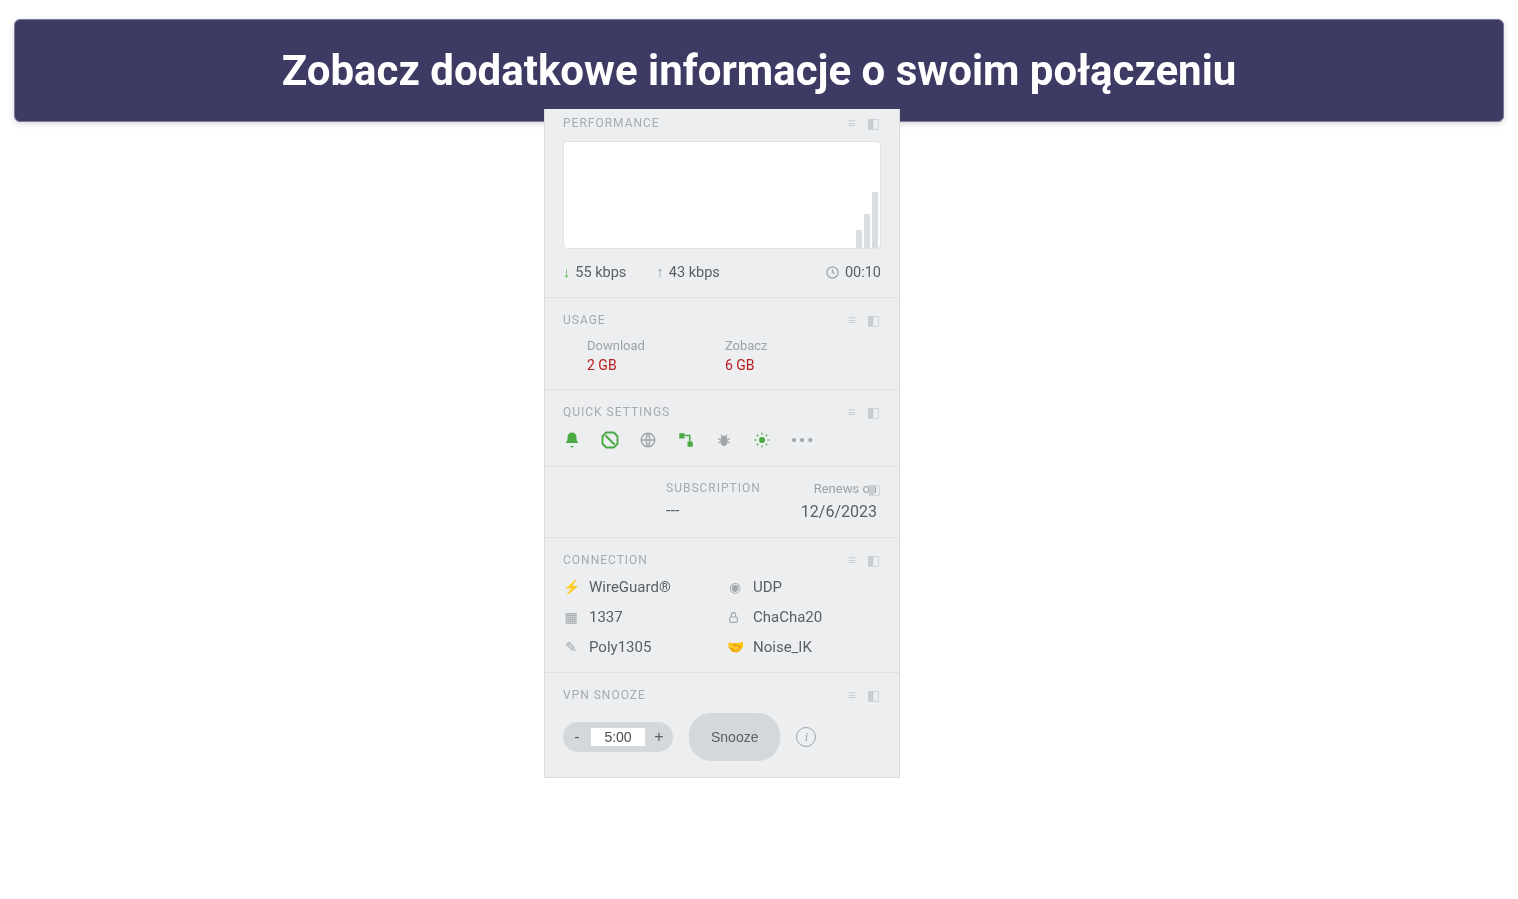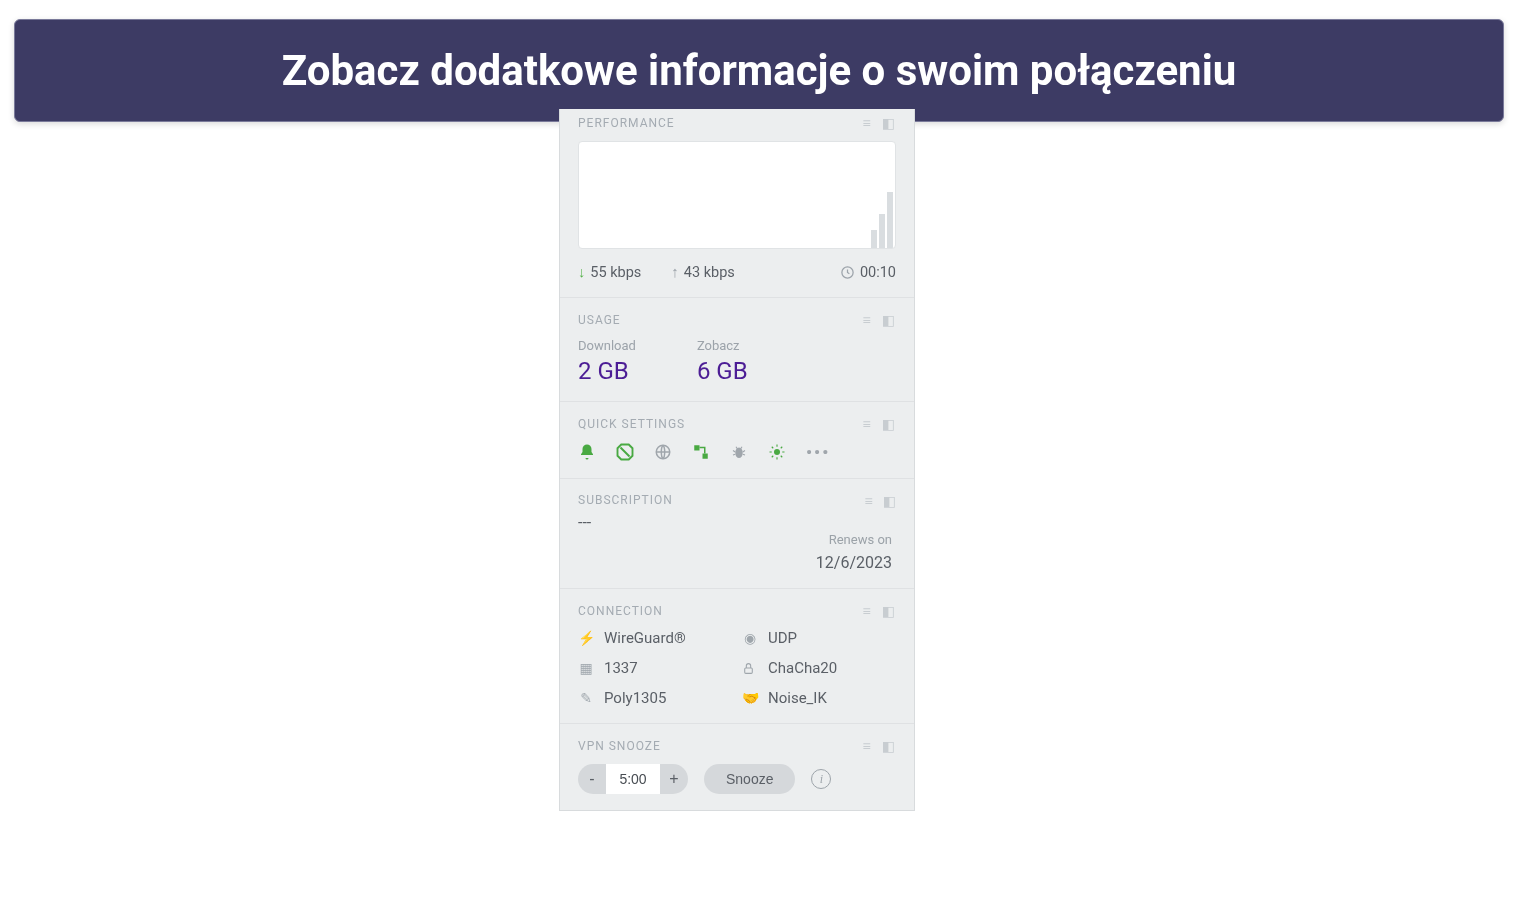--- a/index.html
+++ b/index.html
@@ -22,21 +22,21 @@
     box-shadow: 0 2px 6px rgba(0,0,0,0.15);
     margin: 19px 14px 0 14px;
   }
   .app {
     width: 356px;
     background: #eceeef;
     border: 1px solid #d8dbdd;
     border-top: none;
     position: absolute;
     top: 109px;
-    left: 559px;
+    left: 544px;
     font-size: 14px;
     color: #5a5f66;
   }
   .section {
     border-top: 1px solid #dfe1e3;
     padding: 14px 18px 16px 18px;
     position: relative;
   }
   .section.first { border-top: none; padding-top: 6px; }
   .section-header {
@@ -77,34 +77,34 @@
     gap: 30px;
     margin-top: 14px;
     color: #5a5f66;
     font-size: 14.5px;
     align-items: center;
   }
   .perf-stats .stat { display: flex; align-items: center; gap: 5px; }
   .arrow-down { color: #56b24c; font-weight: 700; }
   .arrow-up   { color: #9ca3aa; font-weight: 400; font-size: 15px; }
   .clock { color: #9ca3aa; font-size: 14px; }
-  .usage-row { display: flex; gap: 61px; }
+  .usage-row { display: flex; gap: 80px; margin-left: 24px; }
   .usage-col .lbl { font-size: 13px; color: #9ca3aa; margin-bottom: 4px; }
-  .usage-col .val { font-size: 24px; color: #4c1d95; }
+  .usage-col .val { font-size: 14px; color: #b91c1c; }
   .qs-icons {
     display: flex;
     gap: 18px;
     margin-top: 8px;
     align-items: center;
     font-size: 17px;
   }
   .qs-icons .ic { width: 20px; text-align: center; }
   .ic-green { color: #49a942; }
   .ic-grey  { color: #a0a6ac; }
-  .sub-row { display: flex; justify-content: flex-end; flex-direction: column; }
+  .sub-row { display: flex; justify-content: flex-end; }
   .sub-col .lbl { font-size: 12px; color: #a4abb2; letter-spacing: 1px; text-transform: uppercase; margin-bottom: 6px; }
   .sub-col.right { text-align: right; margin-left: 40px; }
   .sub-col .val { font-size: 16px; color: #5a5f66; }
   .sub-col.right .lbl { letter-spacing: 0; text-transform: none; font-size: 13px; color:#9ba2a8; }
   .conn-grid {
     display: grid;
     grid-template-columns: 1fr 1fr;
     row-gap: 12px;
     column-gap: 10px;
     margin-top: 6px;
@@ -135,32 +135,32 @@
     border: none;
     background: transparent;
     width: 28px;
     height: 30px;
     font-size: 16px;
     color: #5a5f66;
     cursor: pointer;
   }
   .stepper input {
     width: 54px;
-    height: 30px;
+    height: 18px;
     text-align: center;
     border: none;
     font-size: 14px;
     color: #474c52;
     background: #ffffff;
   }
   .snooze-btn {
     background: #d5d8db;
     border: none;
     border-radius: 22px;
-    height: 30px;
+    height: 48px;
     padding: 0 22px;
     font-size: 14px;
     color: #5a5f66;
     cursor: pointer;
   }
   .info-circ {
     width: 20px; height: 20px;
     border: 1.5px solid #9da4aa;
     border-radius: 50%;
     display: inline-flex;

